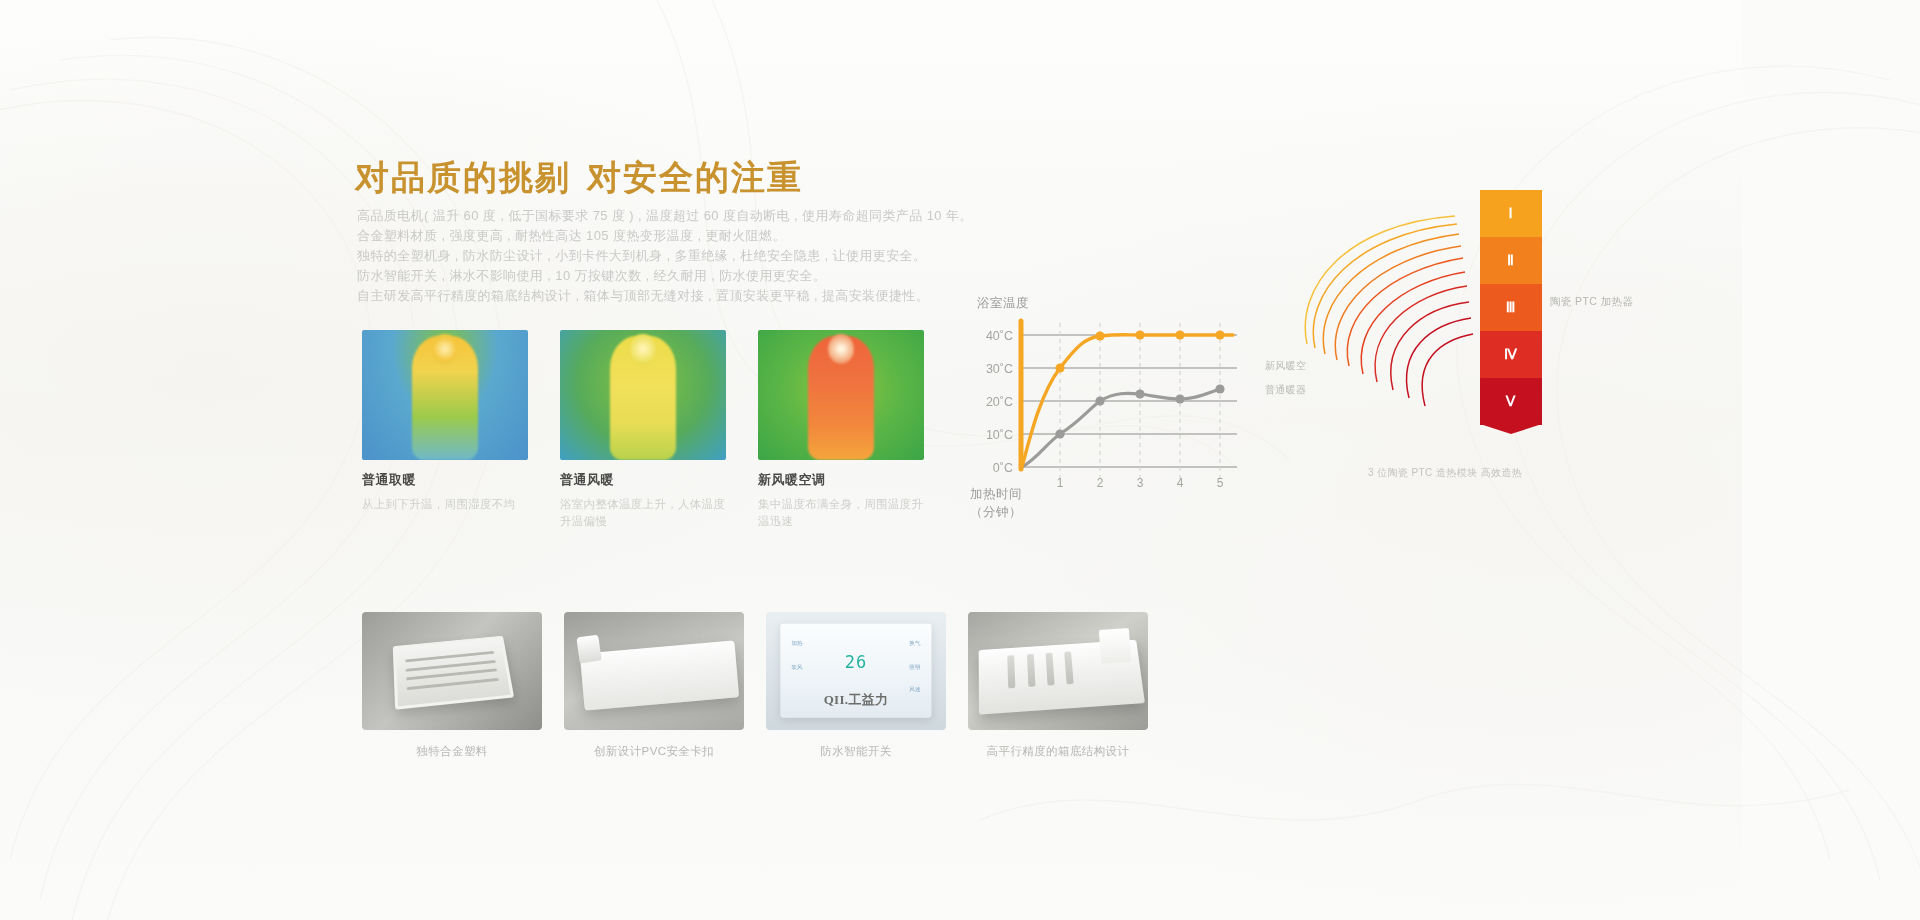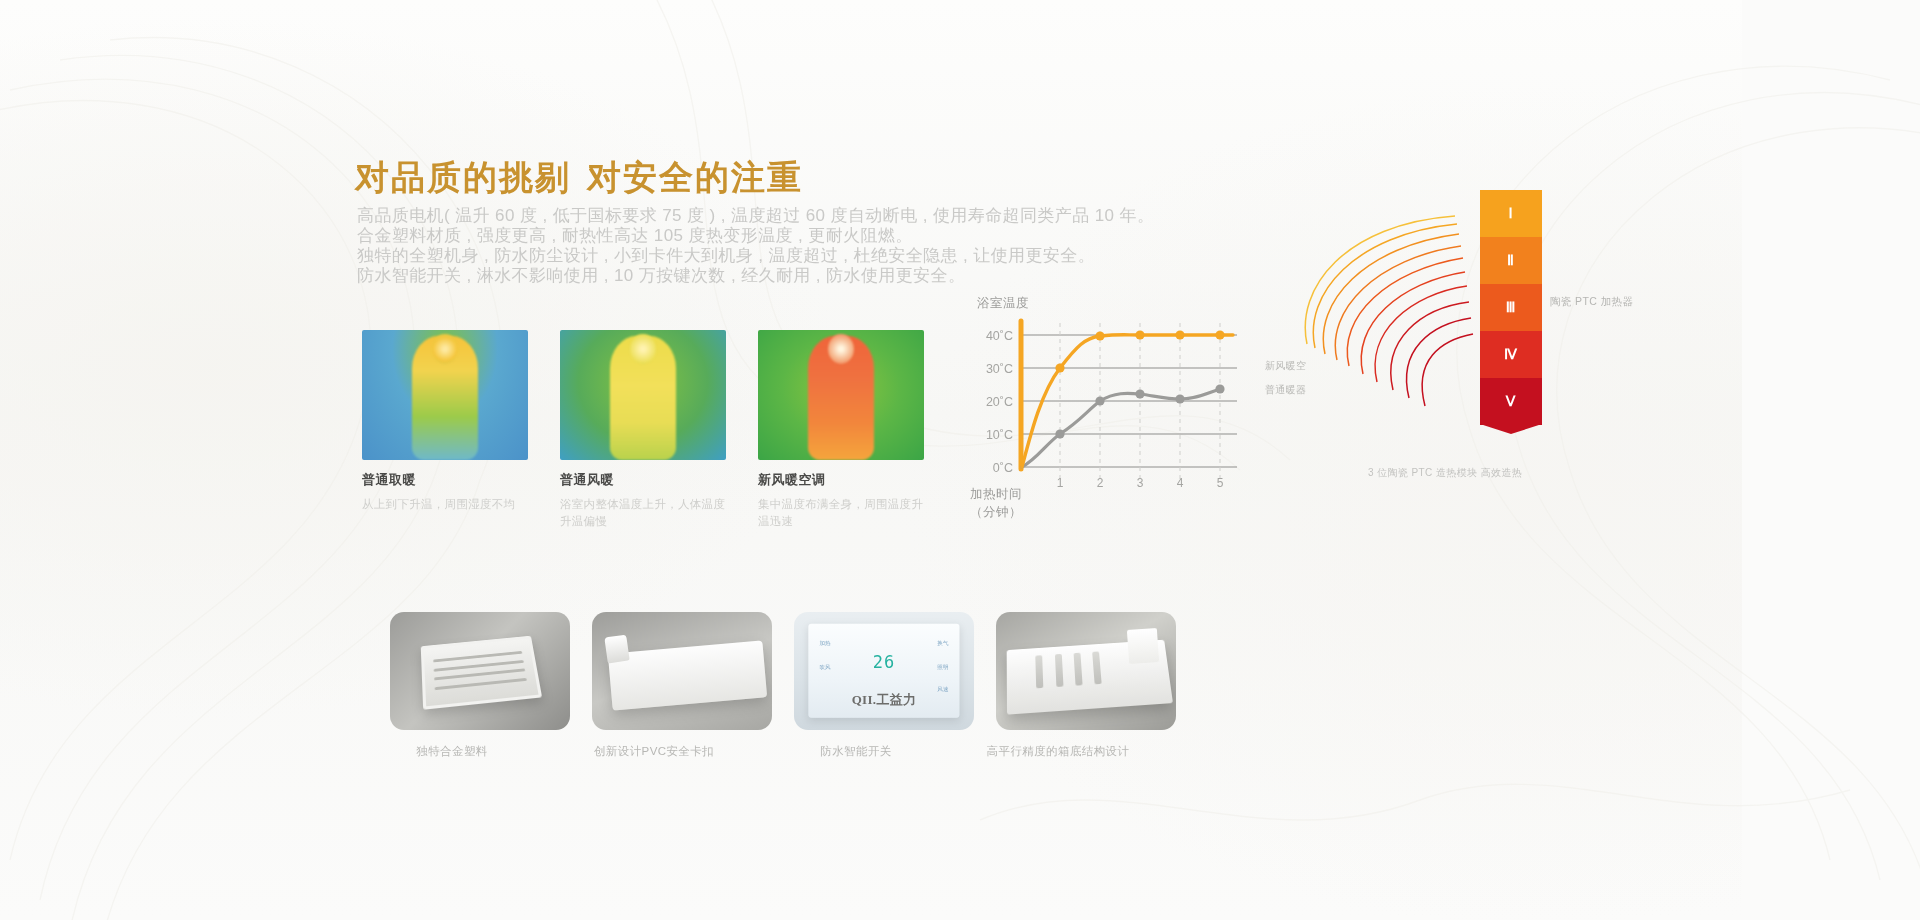--- a/index.html
+++ b/index.html
@@ -30,21 +30,21 @@
     font-size: 34px; font-weight: 700; letter-spacing: 2px;
     color: #c8922f;
     white-space: nowrap;
   }
   .headline .gap { display:inline-block; width: 16px; }
   .body-copy {
     position: absolute; left: 357px; top: 206px;
     width: 620px;
   }
   .body-copy p {
-    font-size: 17px;
+    font-size: 13px;
     line-height: 20px;
     color: #c9c9c7;
     letter-spacing: .4px;
     white-space: nowrap;
   }
 
   
   .thermal-row { position: absolute; left: 362px; top: 330px; display: flex; gap: 32px; }
   .thermal-card { width: 166px; }
   .thermal-img {
@@ -125,22 +125,22 @@
   }
   .ptc-caption {
     position: absolute; left: 8px; top: 276px; width: 290px;
     font-size: 10px; color: #c3c3c0; letter-spacing: .4px; white-space: nowrap;
   }
 
   
   .strip { position: absolute; left: 362px; top: 612px; display: flex; gap: 22px; }
   .strip-card { width: 180px; }
   .strip-img {
-    width: 180px; height: 118px; border-radius: 14px;
-    position: relative; overflow: hidden; margin-left: 28px;
+    width: 180px; height: 118px; border-radius: 4px;
+    position: relative; overflow: hidden;
   }
   .strip-cap {
     margin-top: 14px; text-align: center;
     font-size: 11.5px; color: #b7b7b4; letter-spacing: .4px;
   }
 
   .p1 { background: radial-gradient(ellipse at 50% 60%, #8d8d8b 0%, #6f6f6e 70%, #5e5e5d 100%); }
   .p2 { background: linear-gradient(135deg,#9c9c99 0%, #c4c4c0 45%, #8e8e8b 100%); }
   .p3 { background: linear-gradient(160deg,#9d9d9a 0%, #c8c8c4 50%, #a7a7a3 100%); }
   .p4 { background: linear-gradient(180deg,#e9eef1 0%, #dbe3e8 55%, #cfd8de 100%); }
@@ -234,22 +234,23 @@
     </g>
   </svg>
 
   <div class="headline">
     <span>对品质的挑剔</span><span class="gap"></span><span>对安全的注重</span>
   </div>
 
   <div class="body-copy">
     <p>高品质电机( 温升 60 度 , 低于国标要求 75 度 ) , 温度超过 60 度自动断电 , 使用寿命超同类产品 10 年。</p>
     <p>合金塑料材质 , 强度更高 , 耐热性高达 105 度热变形温度 , 更耐火阻燃。</p>
-    <p>独特的全塑机身 , 防水防尘设计 , 小到卡件大到机身 , 温度超过 , 杜绝安全隐患 , 让使用更安全。</p>
+    <p>独特的全塑机身 , 防水防尘设计 , 小到卡件大到机身 , 多重绝缘 , 杜绝安全隐患 , 让使用更安全。</p>
     <p>防水智能开关 , 淋水不影响使用 , 10 万按键次数 , 经久耐用 , 防水使用更安全。</p>
+    <p>自主研发高平行精度的箱底结构设计 , 箱体与顶部无缝对接 , 置顶安装更平稳 , 提高安装便捷性。</p>
   </div>
 
   <div class="thermal-row">
 
     <div class="thermal-card">
       <div class="thermal-img t1">
         <div class="figure"></div>
           <div class="head"></div>
       </div>
       <div class="thermal-title">普通取暖</div>

